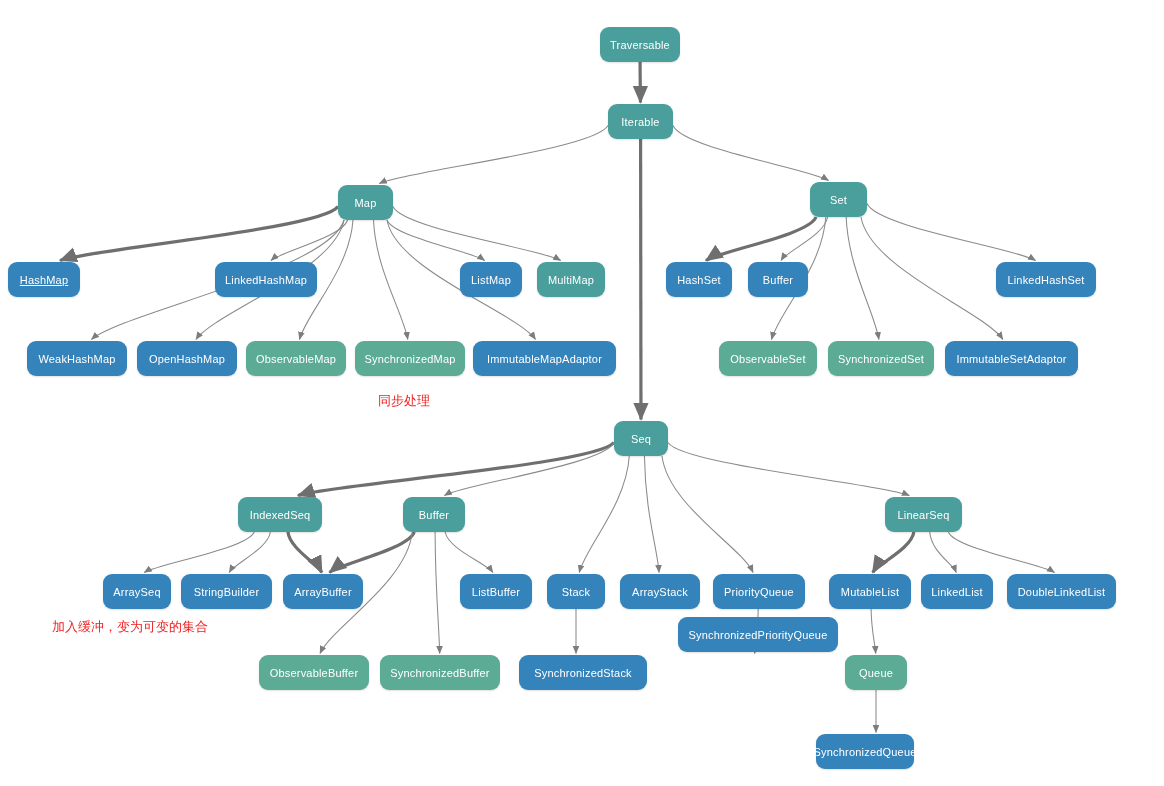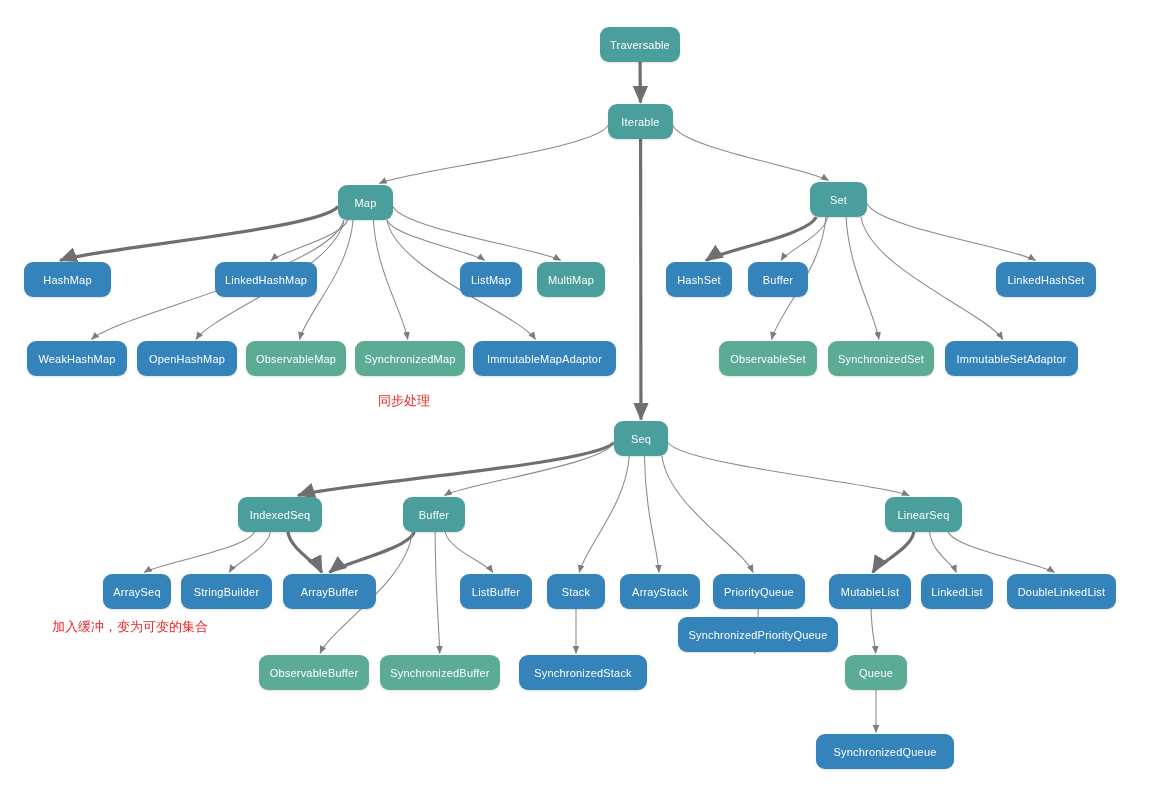--- a/index.html
+++ b/index.html
@@ -92,21 +92,21 @@
       </div>
       <div class="node c-teal" style="left: 608px; top: 104px; width: 65px;">
         <span>Iterable</span>
       </div>
       <div class="node c-teal" style="left: 338px; top: 185px; width: 55px;">
         <span>Map</span>
       </div>
       <div class="node c-teal" style="left: 810px; top: 182px; width: 57px;">
         <span>Set</span>
       </div>
-      <div class="node c-blue" style="left: 24px; top: 262px; width: 87px;">
+      <div class="node c-blue" style="left: 8px; top: 262px; width: 72px; text-decoration: underline;">
         <span>HashMap</span>
       </div>
       <div class="node c-blue" style="left: 215px; top: 262px; width: 102px;">
         <span>LinkedHashMap</span>
       </div>
       <div class="node c-blue" style="left: 460px; top: 262px; width: 62px;">
         <span>ListMap</span>
       </div>
       <div class="node c-teal" style="left: 537px; top: 262px; width: 68px;">
         <span>MultiMap</span>
@@ -155,21 +155,21 @@
       </div>
       <div class="node c-teal" style="left: 885px; top: 497px; width: 77px;">
         <span>LinearSeq</span>
       </div>
       <div class="node c-blue" style="left: 103px; top: 574px; width: 68px;">
         <span>ArraySeq</span>
       </div>
       <div class="node c-blue" style="left: 181px; top: 574px; width: 91px;">
         <span>StringBuilder</span>
       </div>
-      <div class="node c-blue" style="left: 283px; top: 574px; width: 93px; align-items: center;">
+      <div class="node c-blue" style="left: 283px; top: 574px; width: 80px; align-items: center;">
         <span>ArrayBuffer</span>
       </div>
       <div class="node c-blue" style="left: 460px; top: 574px; width: 72px;">
         <span>ListBuffer</span>
       </div>
       <div class="node c-blue" style="left: 547px; top: 574px; width: 58px;">
         <span>Stack</span>
       </div>
       <div class="node c-blue" style="left: 620px; top: 574px; width: 80px;">
         <span>ArrayStack</span>
@@ -194,21 +194,21 @@
       </div>
       <div class="node c-blue" style="left: 519px; top: 655px; width: 128px;">
         <span>SynchronizedStack</span>
       </div>
       <div class="node c-blue" style="left: 678px; top: 617px; width: 160px;">
         <span>SynchronizedPriorityQueue</span>
       </div>
       <div class="node c-seagreen" style="left: 845px; top: 655px; width: 62px;">
         <span>Queue</span>
       </div>
-      <div class="node c-blue" style="left: 816px; top: 734px; width: 138px;">
+      <div class="node c-blue" style="left: 816px; top: 734px; width: 98px;">
         <span>SynchronizedQueue</span>
       </div>
     </div>
   <div id="note-layer">
       <div class="note" style="left: 378px; top: 392px;">同步处理</div>
       <div class="note" style="left: 52px; top: 618px;">加入缓冲，变为可变的集合</div>
     </div>
 </div>
 
 </body></html>

